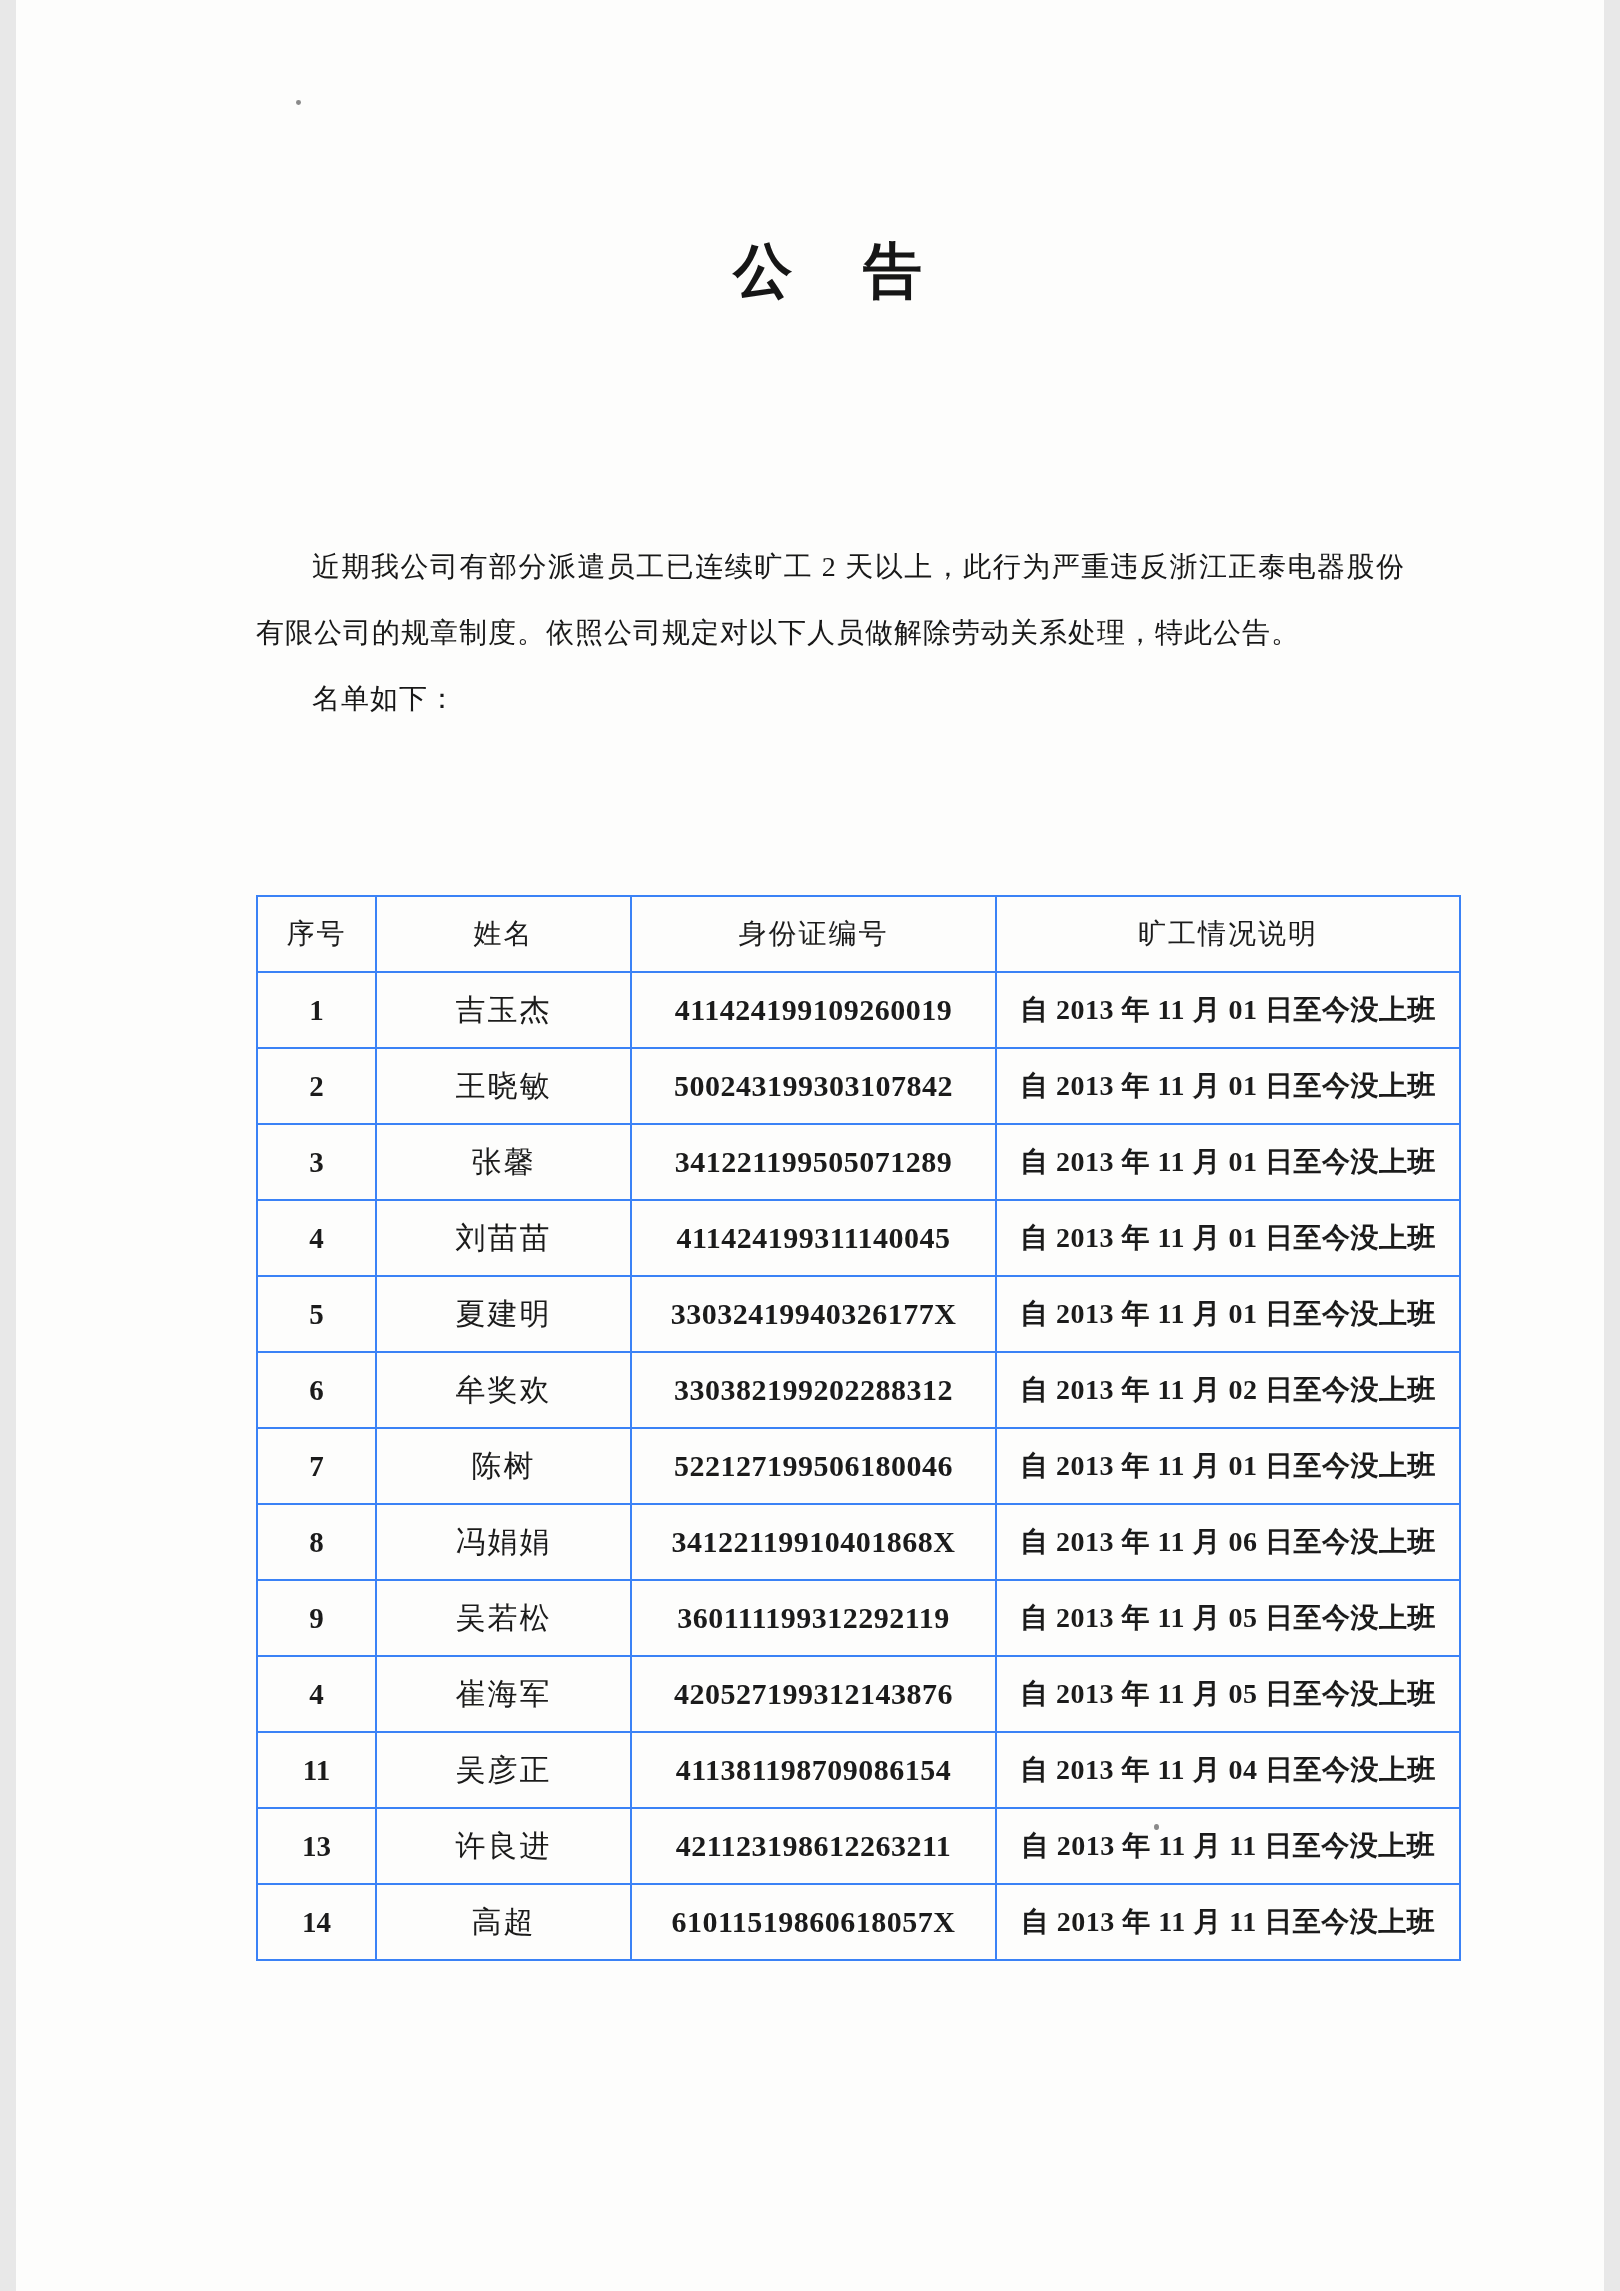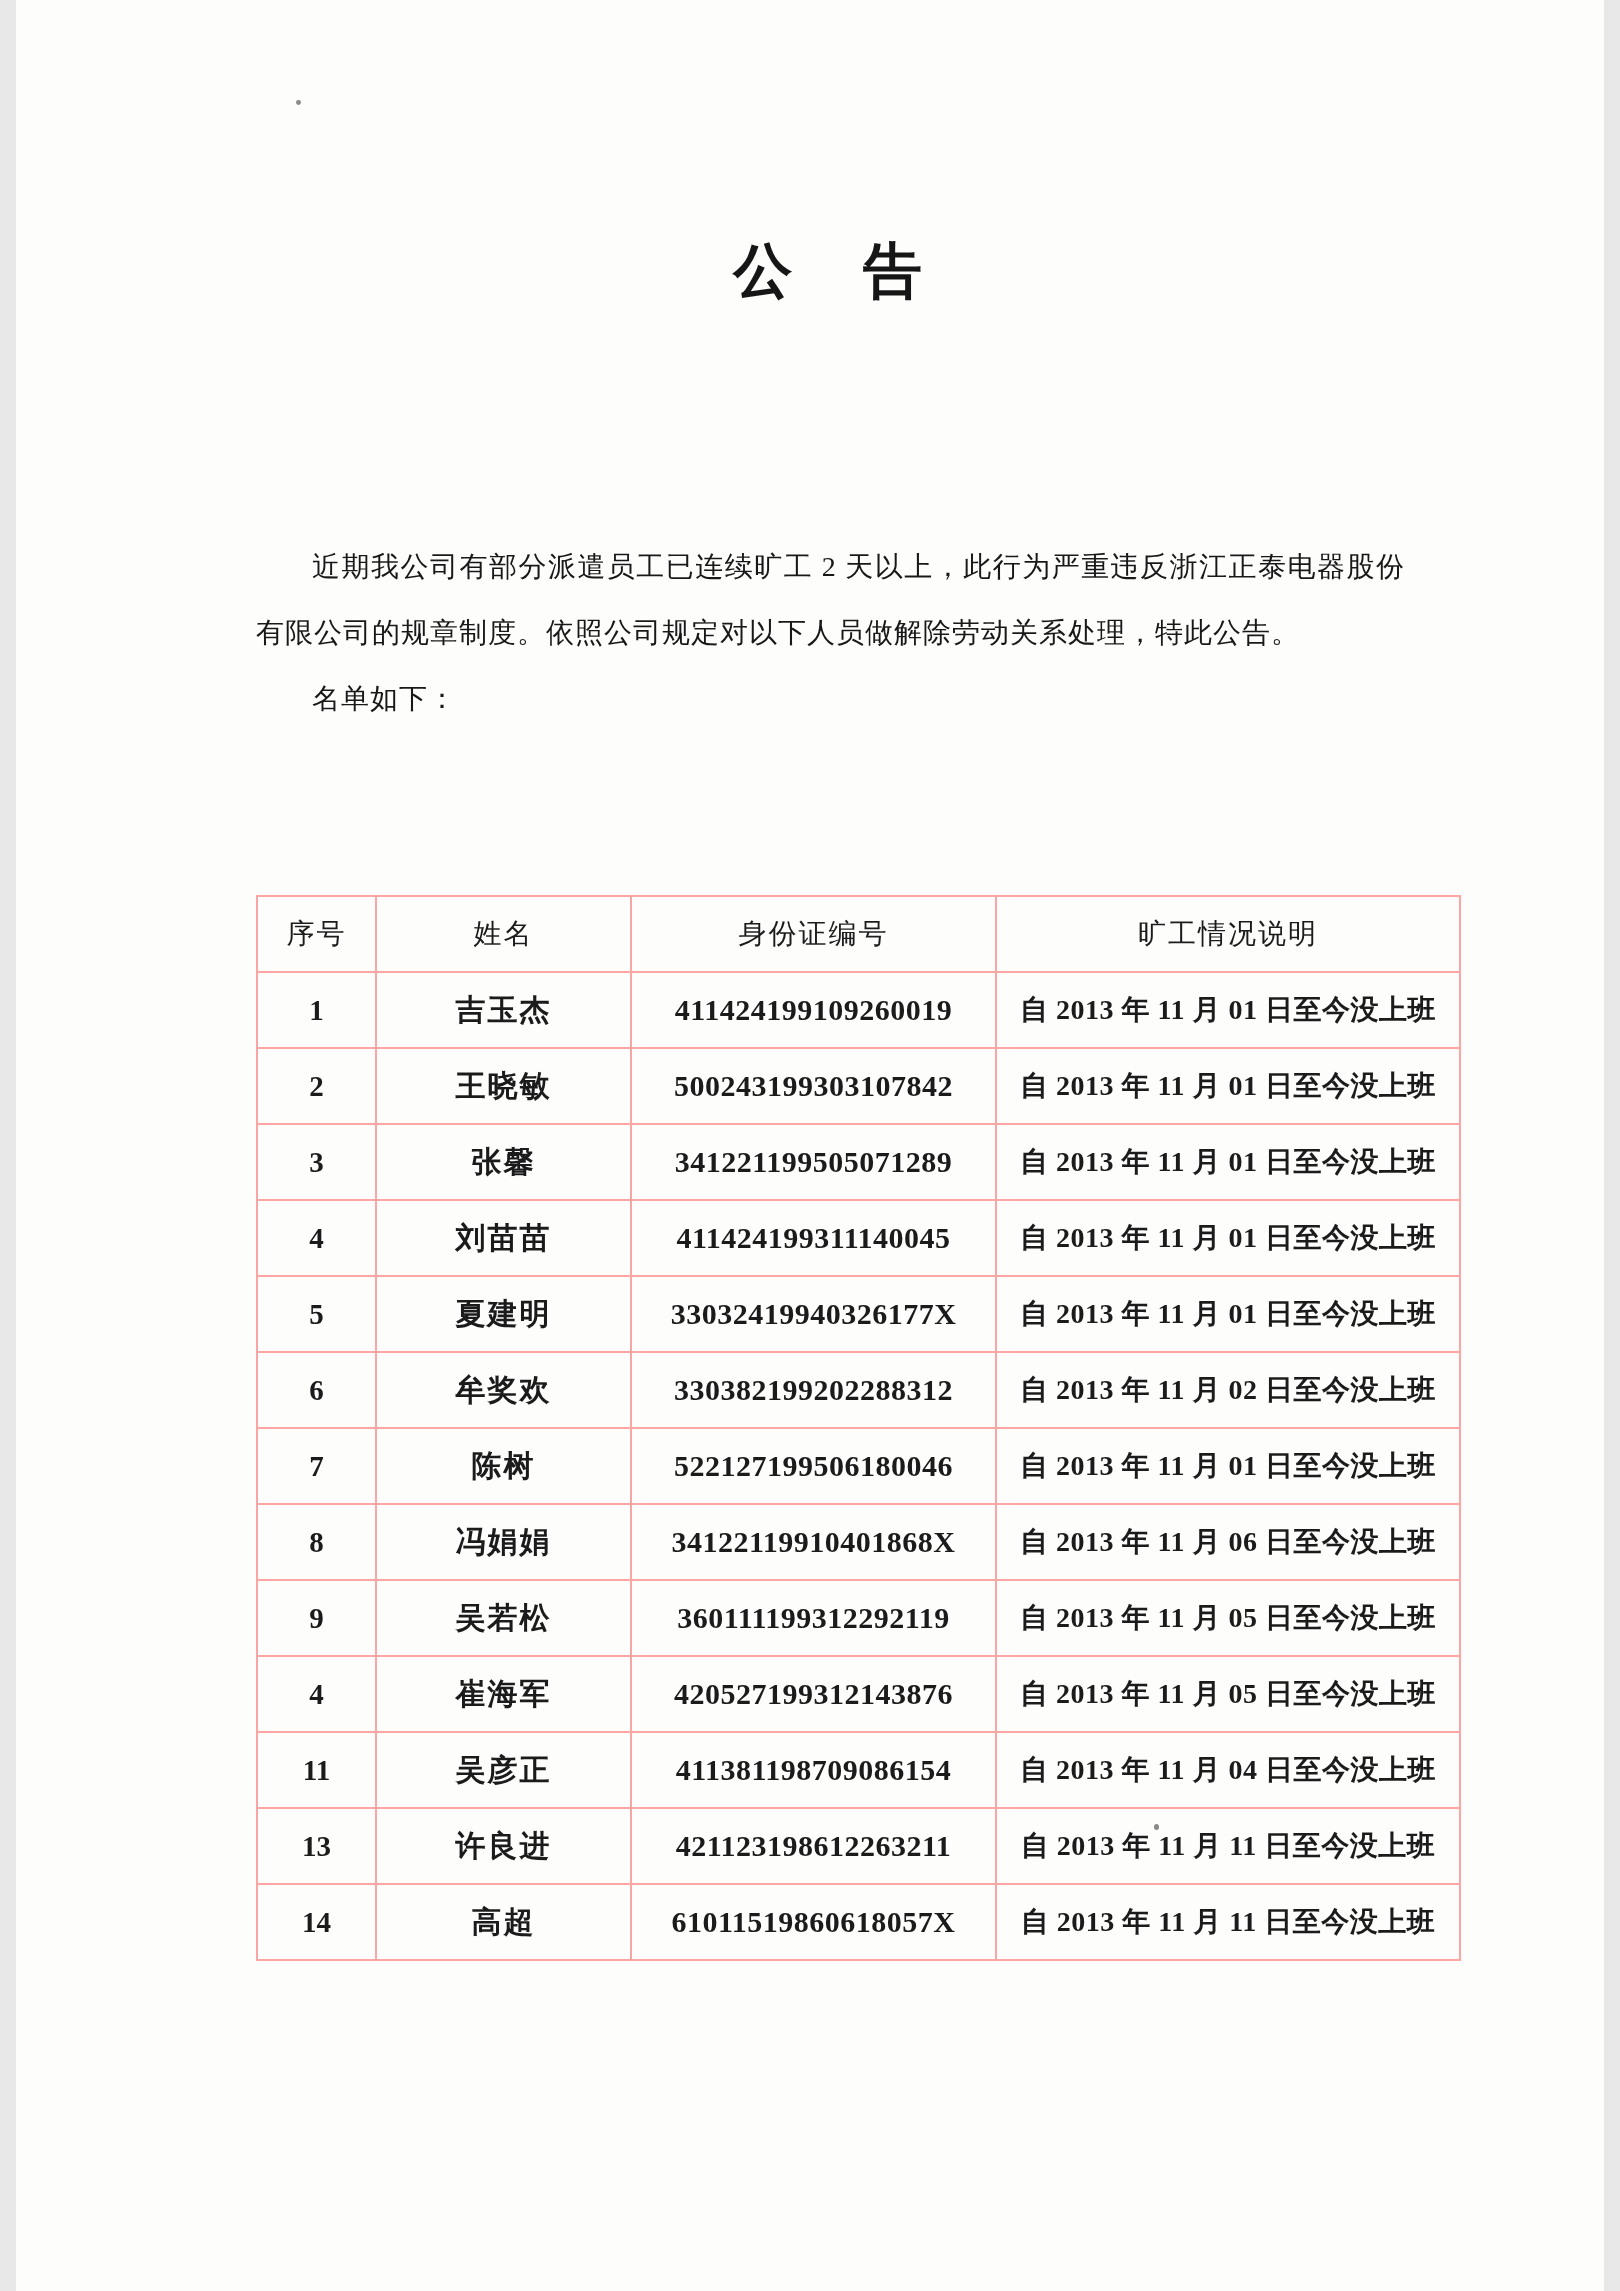--- a/index.html
+++ b/index.html
@@ -49,41 +49,41 @@
     margin-top: 163px;
     width: 1202px;
     border-collapse: collapse;
     table-layout: fixed;
   }
   table.roster col.col-index  { width: 119px; }
   table.roster col.col-name   { width: 255px; }
   table.roster col.col-id     { width: 365px; }
   table.roster col.col-desc   { width: 464px; }
   table.roster th, table.roster td {
-    border: 2px solid #fca5a5;
+    border: 2px solid #3b82f6;
     text-align: center;
     vertical-align: middle;
     overflow: hidden;
     white-space: nowrap;
   }
   table.roster th {
     height: 76px;
     font-weight: normal;
     font-size: 28px;
     letter-spacing: 2px;
     color: #1c1c1c;
   }
   table.roster td { height: 76px; }
   td.cell-index {
     font-family: "Liberation Serif", "DejaVu Serif", serif;
     font-weight: bold;
     font-size: 29px;
   }
   td.cell-name {
-    font-weight: bold;
+    font-weight: normal;
     font-size: 30px;
     letter-spacing: 2px;
   }
   td.cell-id {
     font-family: "Liberation Serif", "DejaVu Serif", serif;
     font-weight: bold;
     font-size: 30px;
     letter-spacing: 0.5px;
   }
   td.cell-desc {

